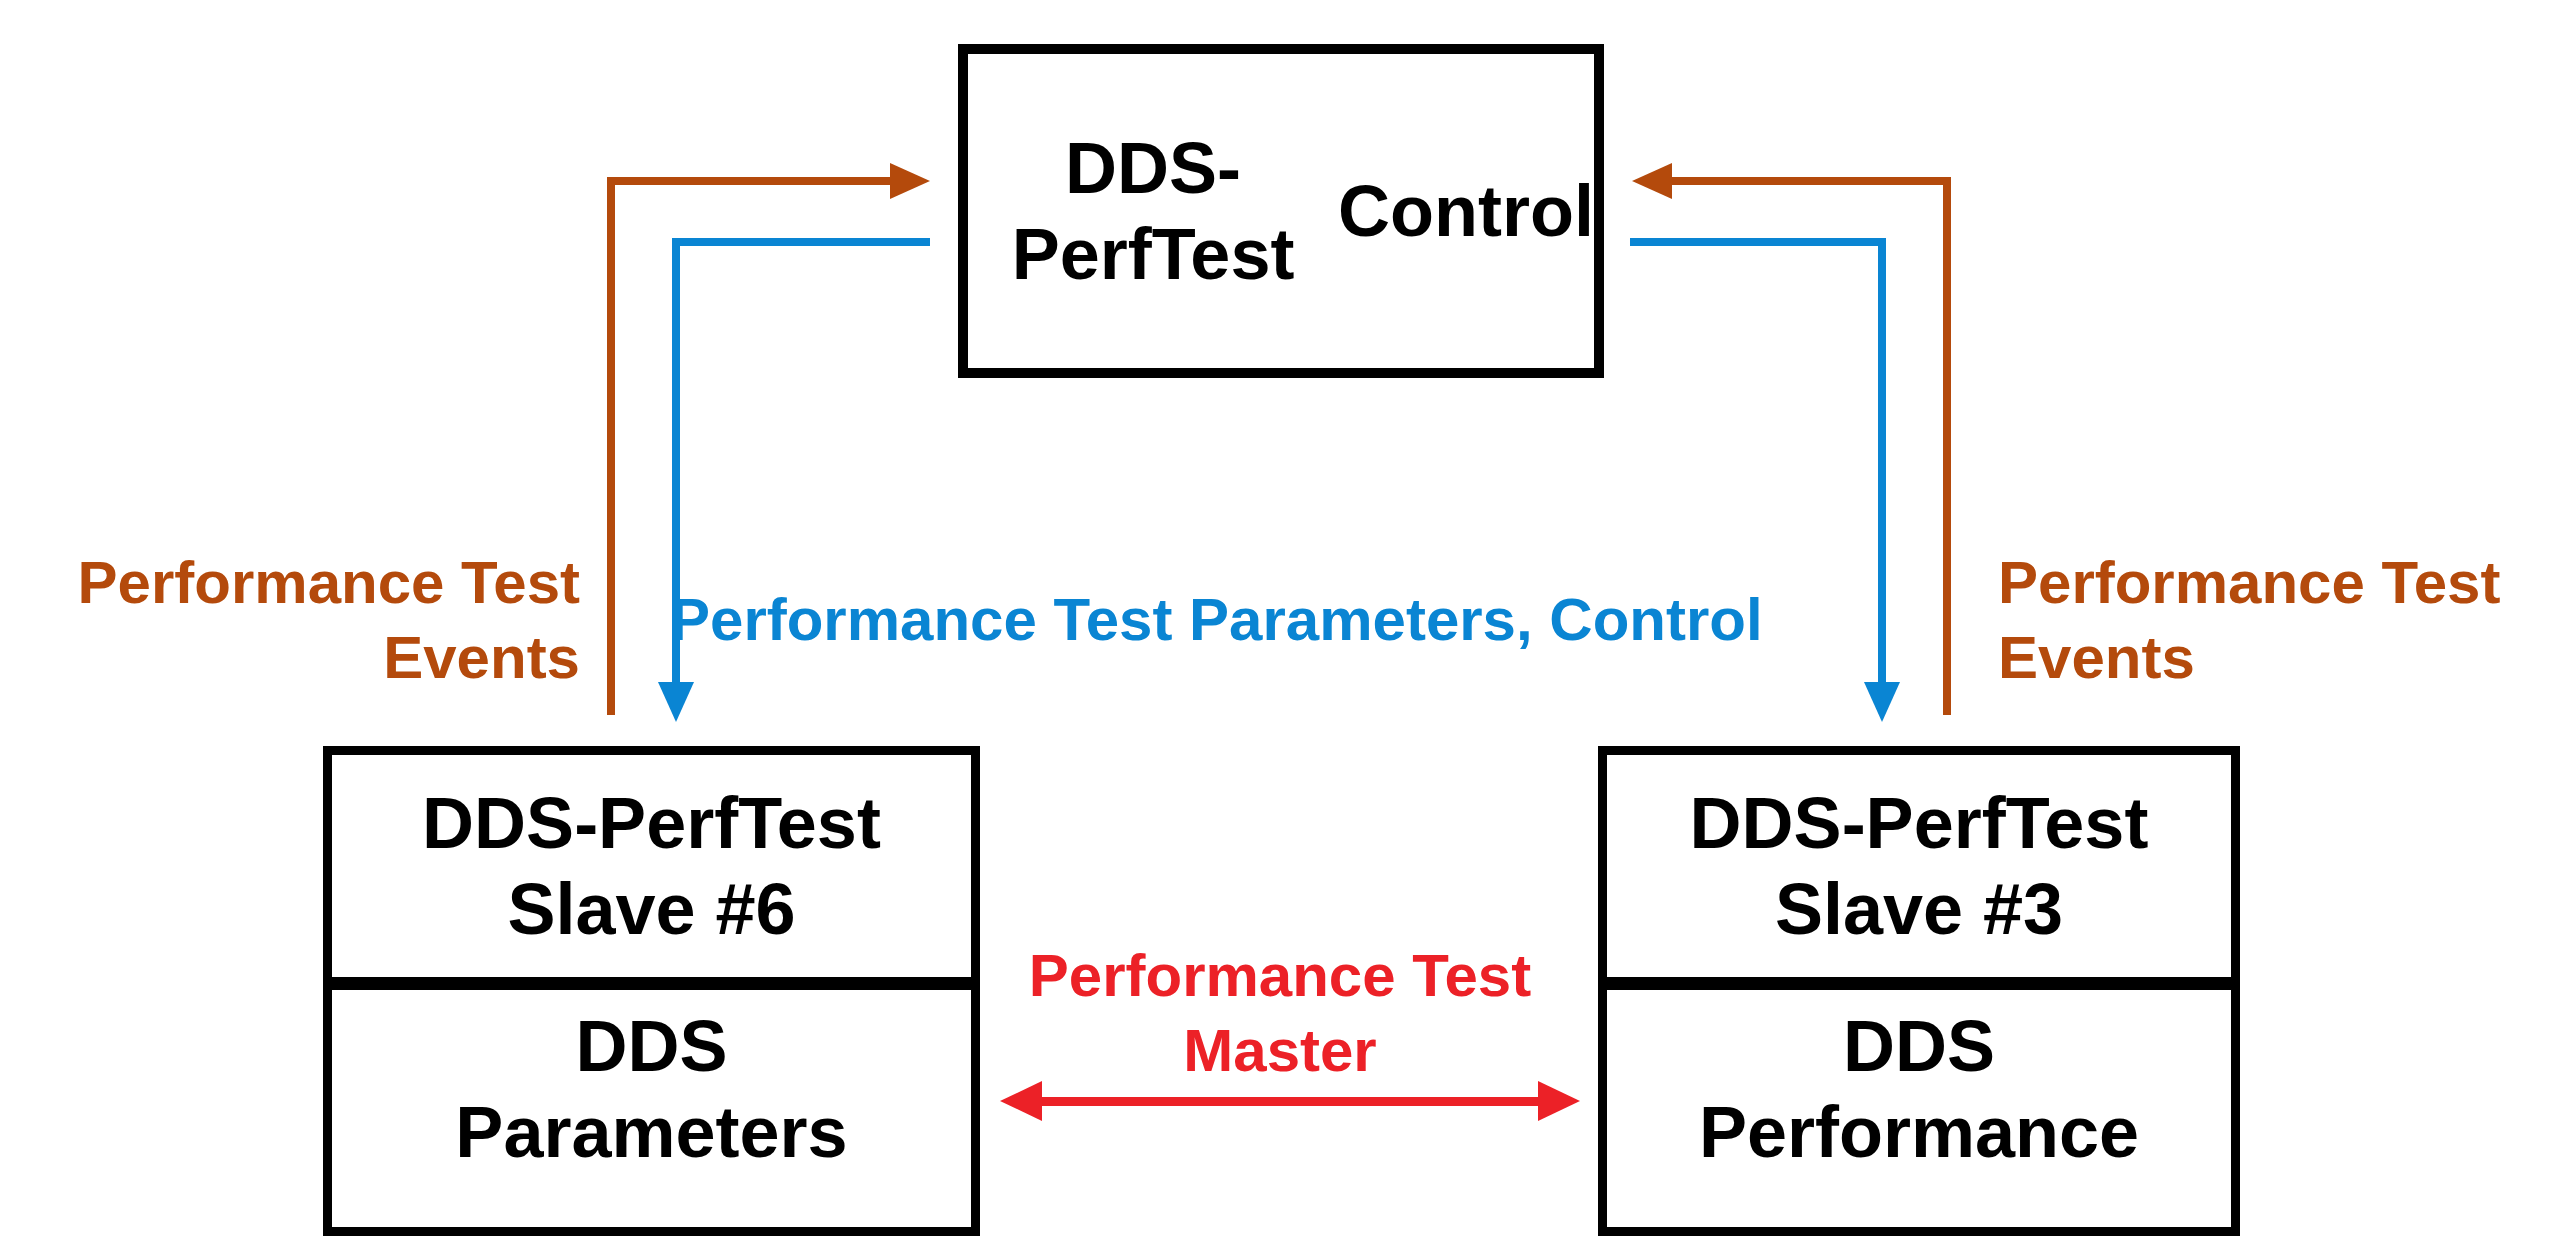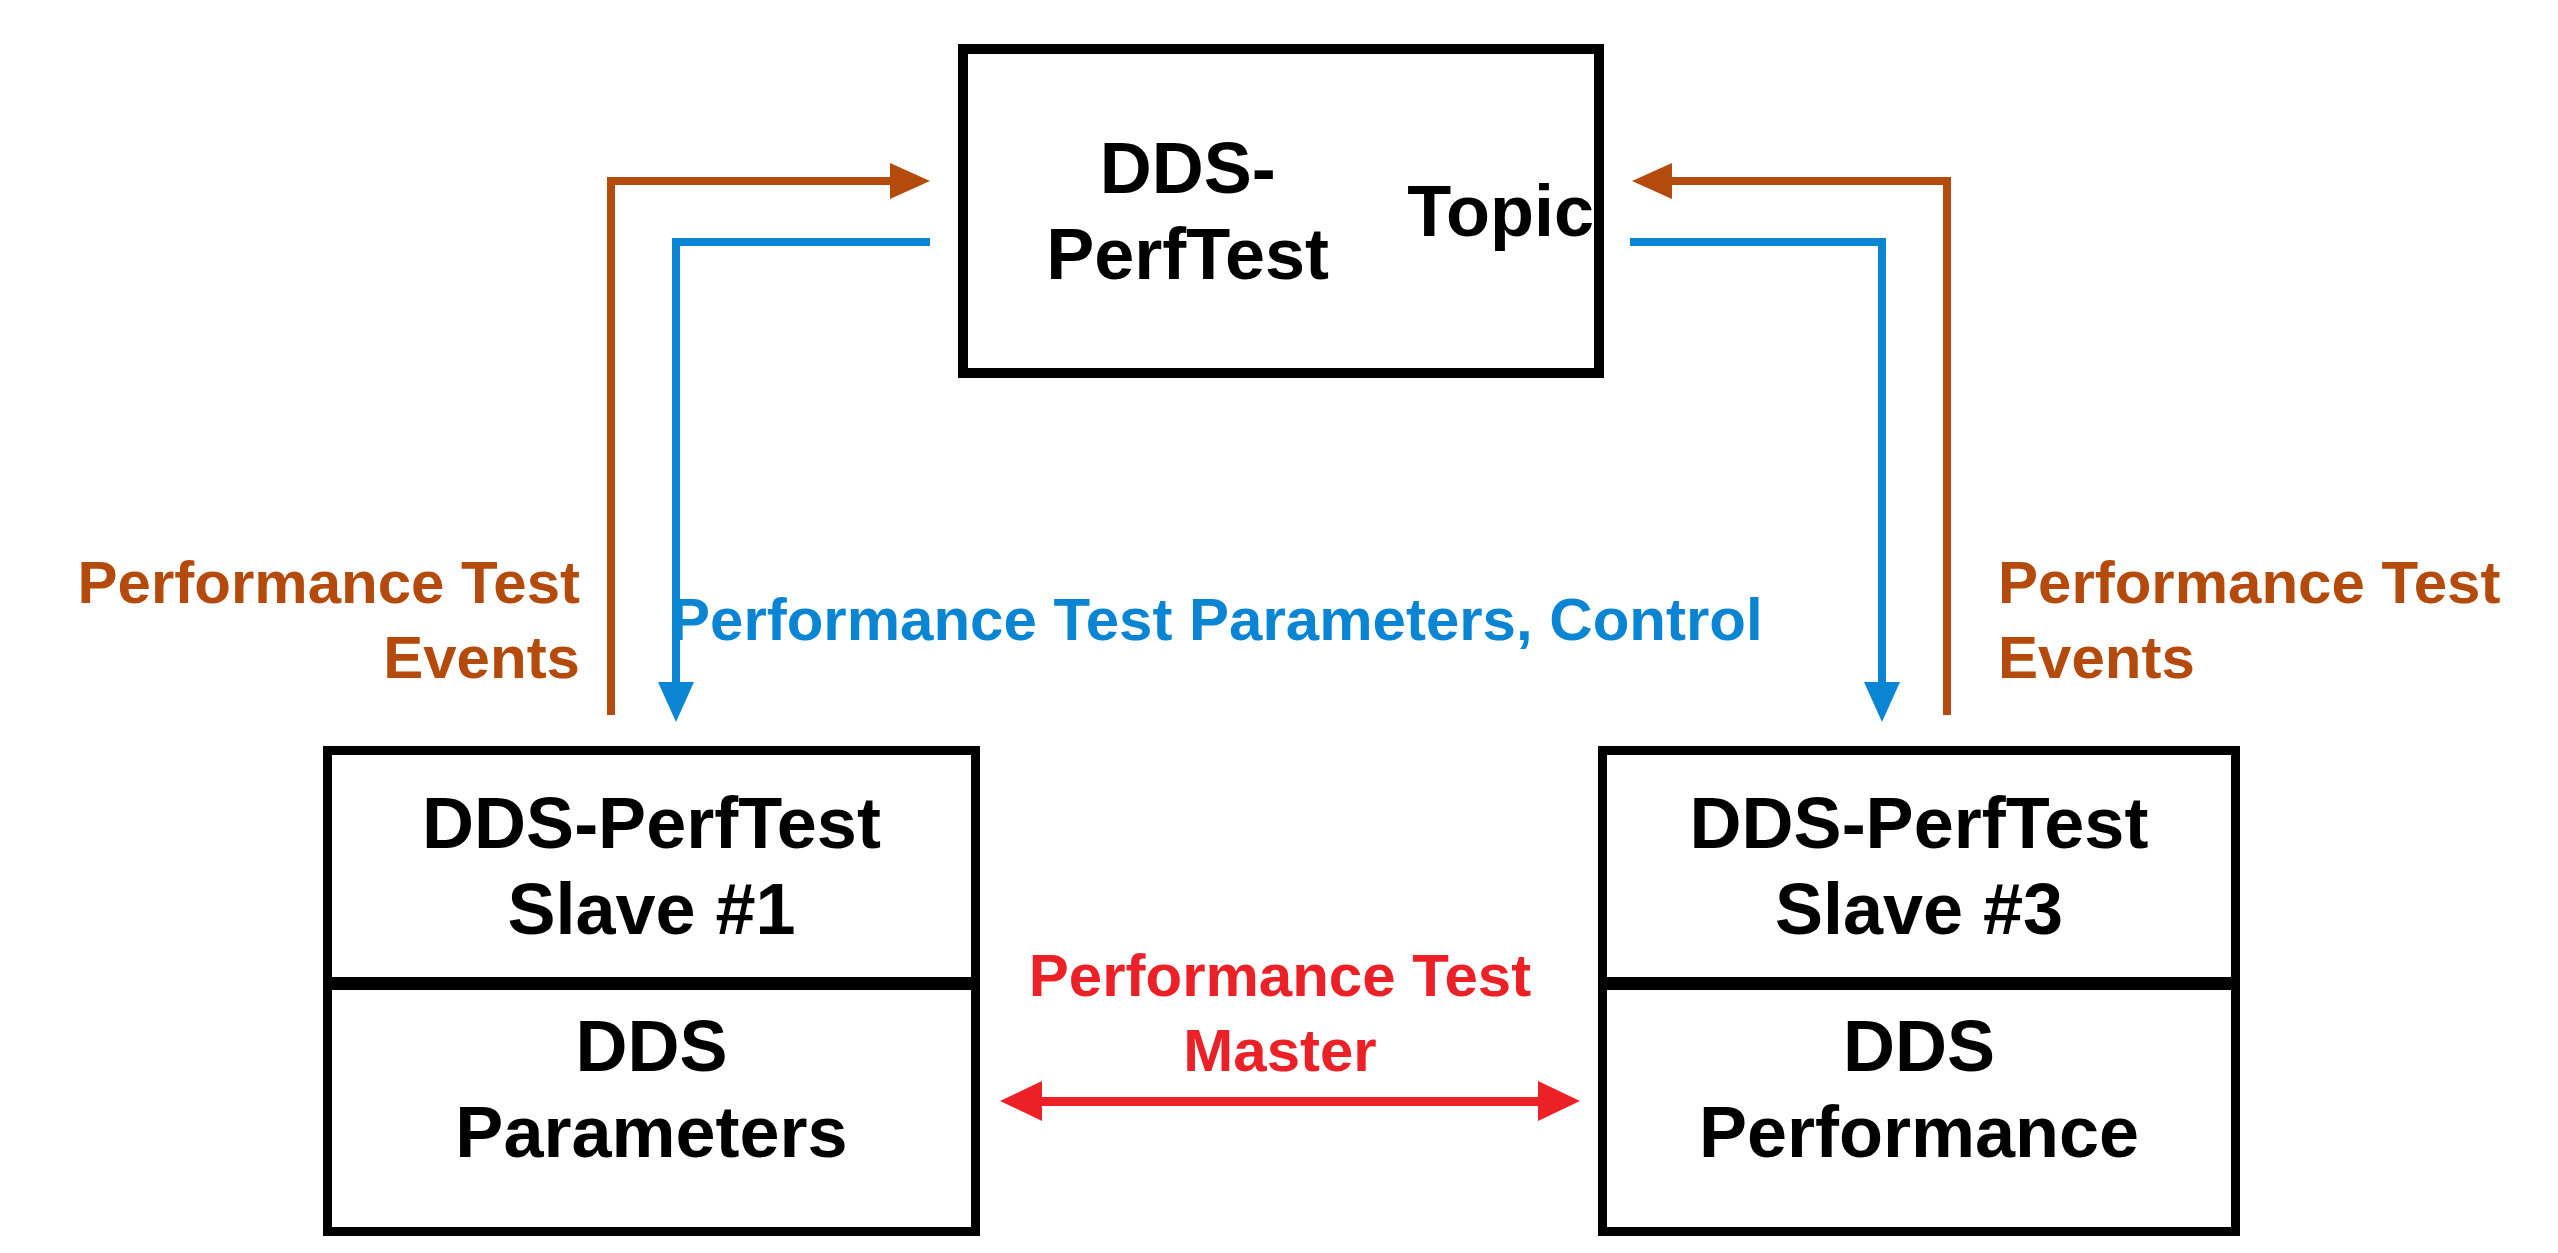--- a/index.html
+++ b/index.html
@@ -63,27 +63,27 @@
   .control-lbl{left:670px;top:582px;width:1240px;}
   .topic-lbl{left:990px;top:938px;width:580px;text-align:center;}
 </style>
 </head>
 <body>
 
 <div class="canvas">
 
   <div class="node master">
     <span>DDS-PerfTest</span>
-    <span>Topic</span>
+    <span>Control</span>
   </div>
 
   <div class="node slave slave1">
     <div class="sect sect-title">
       <span>DDS-PerfTest</span>
-      <span>Slave #1</span>
+      <span>Slave #6</span>
     </div>
     <div class="sect sect-role">
       <span>DDS</span>
       <span>Parameters</span>
     </div>
   </div>
 
   <div class="node slave slave2">
     <div class="sect sect-title">
       <span>DDS-PerfTest</span>

